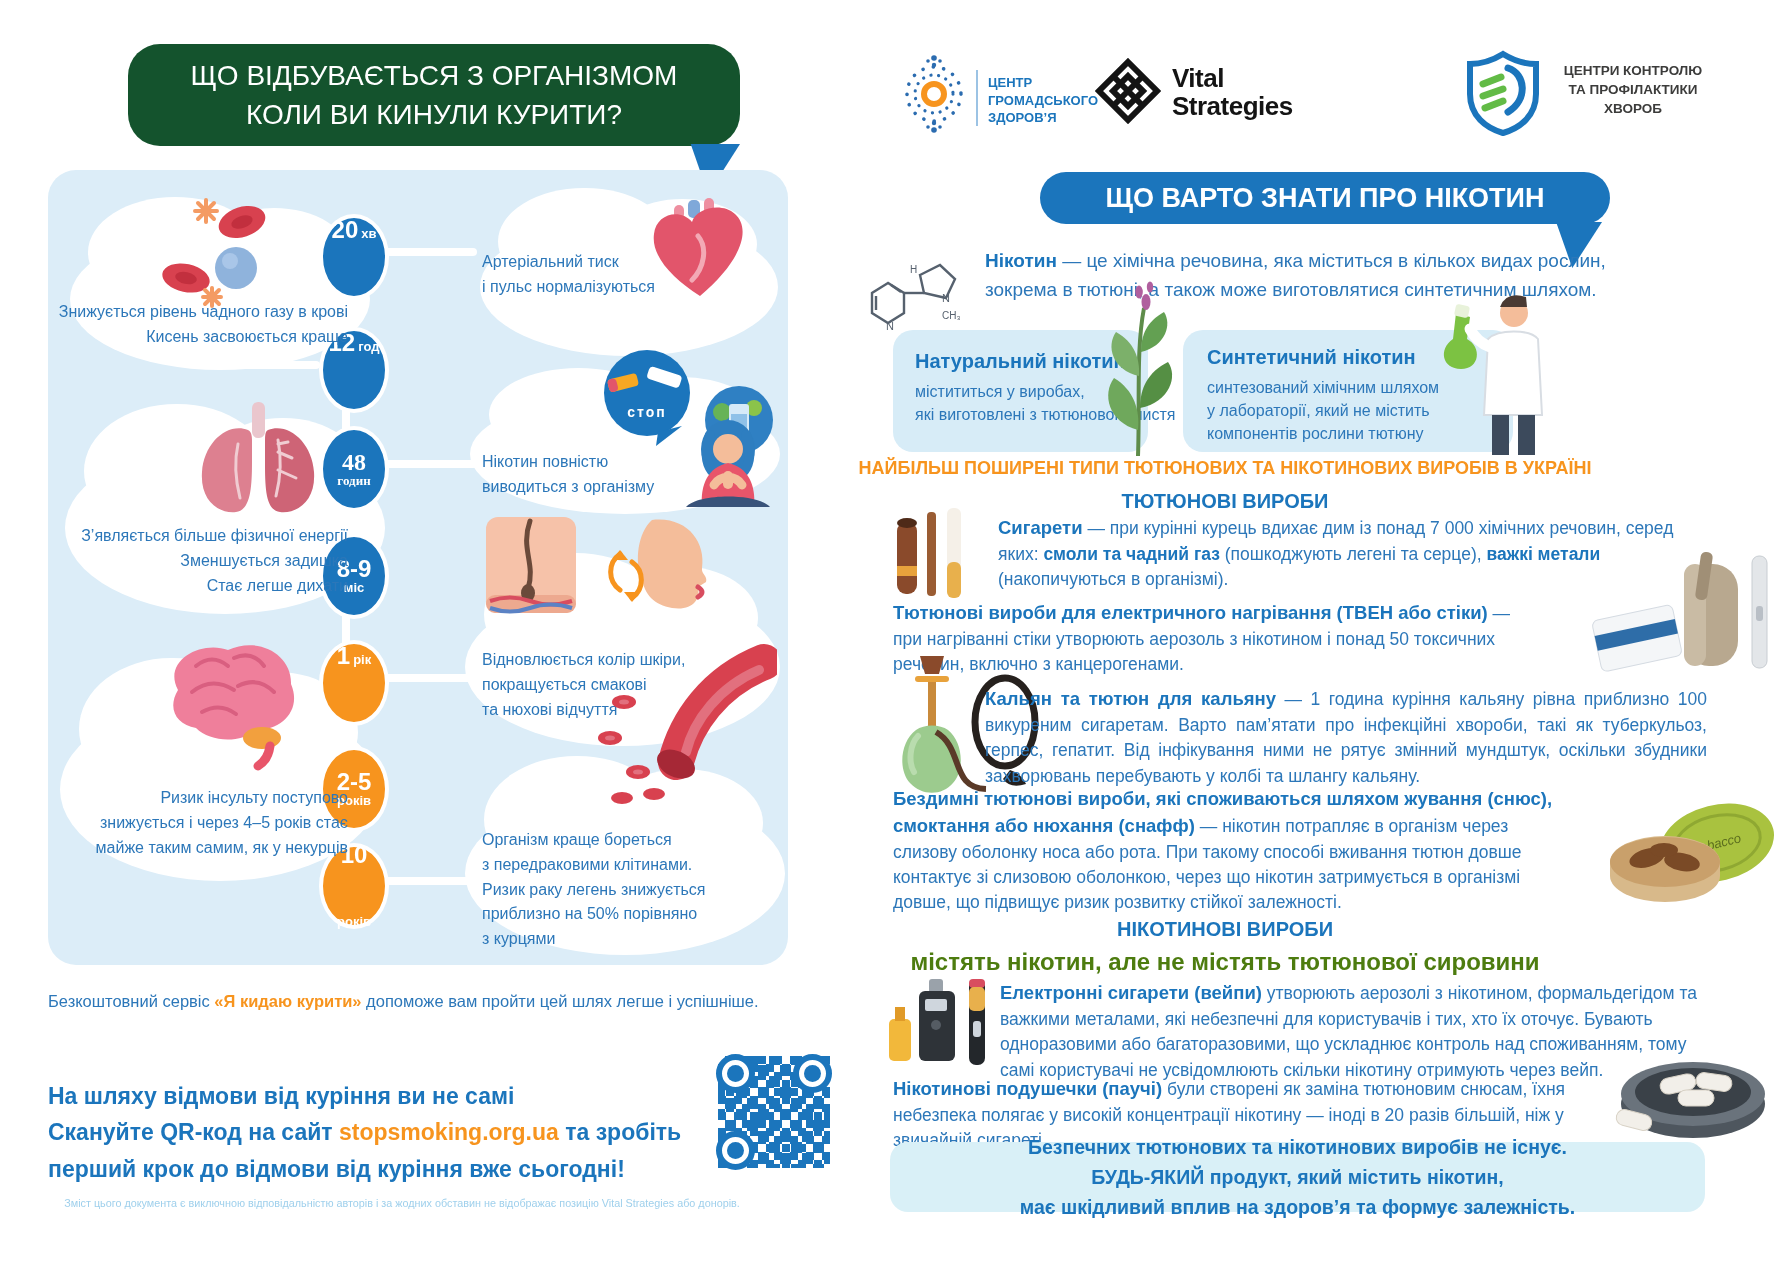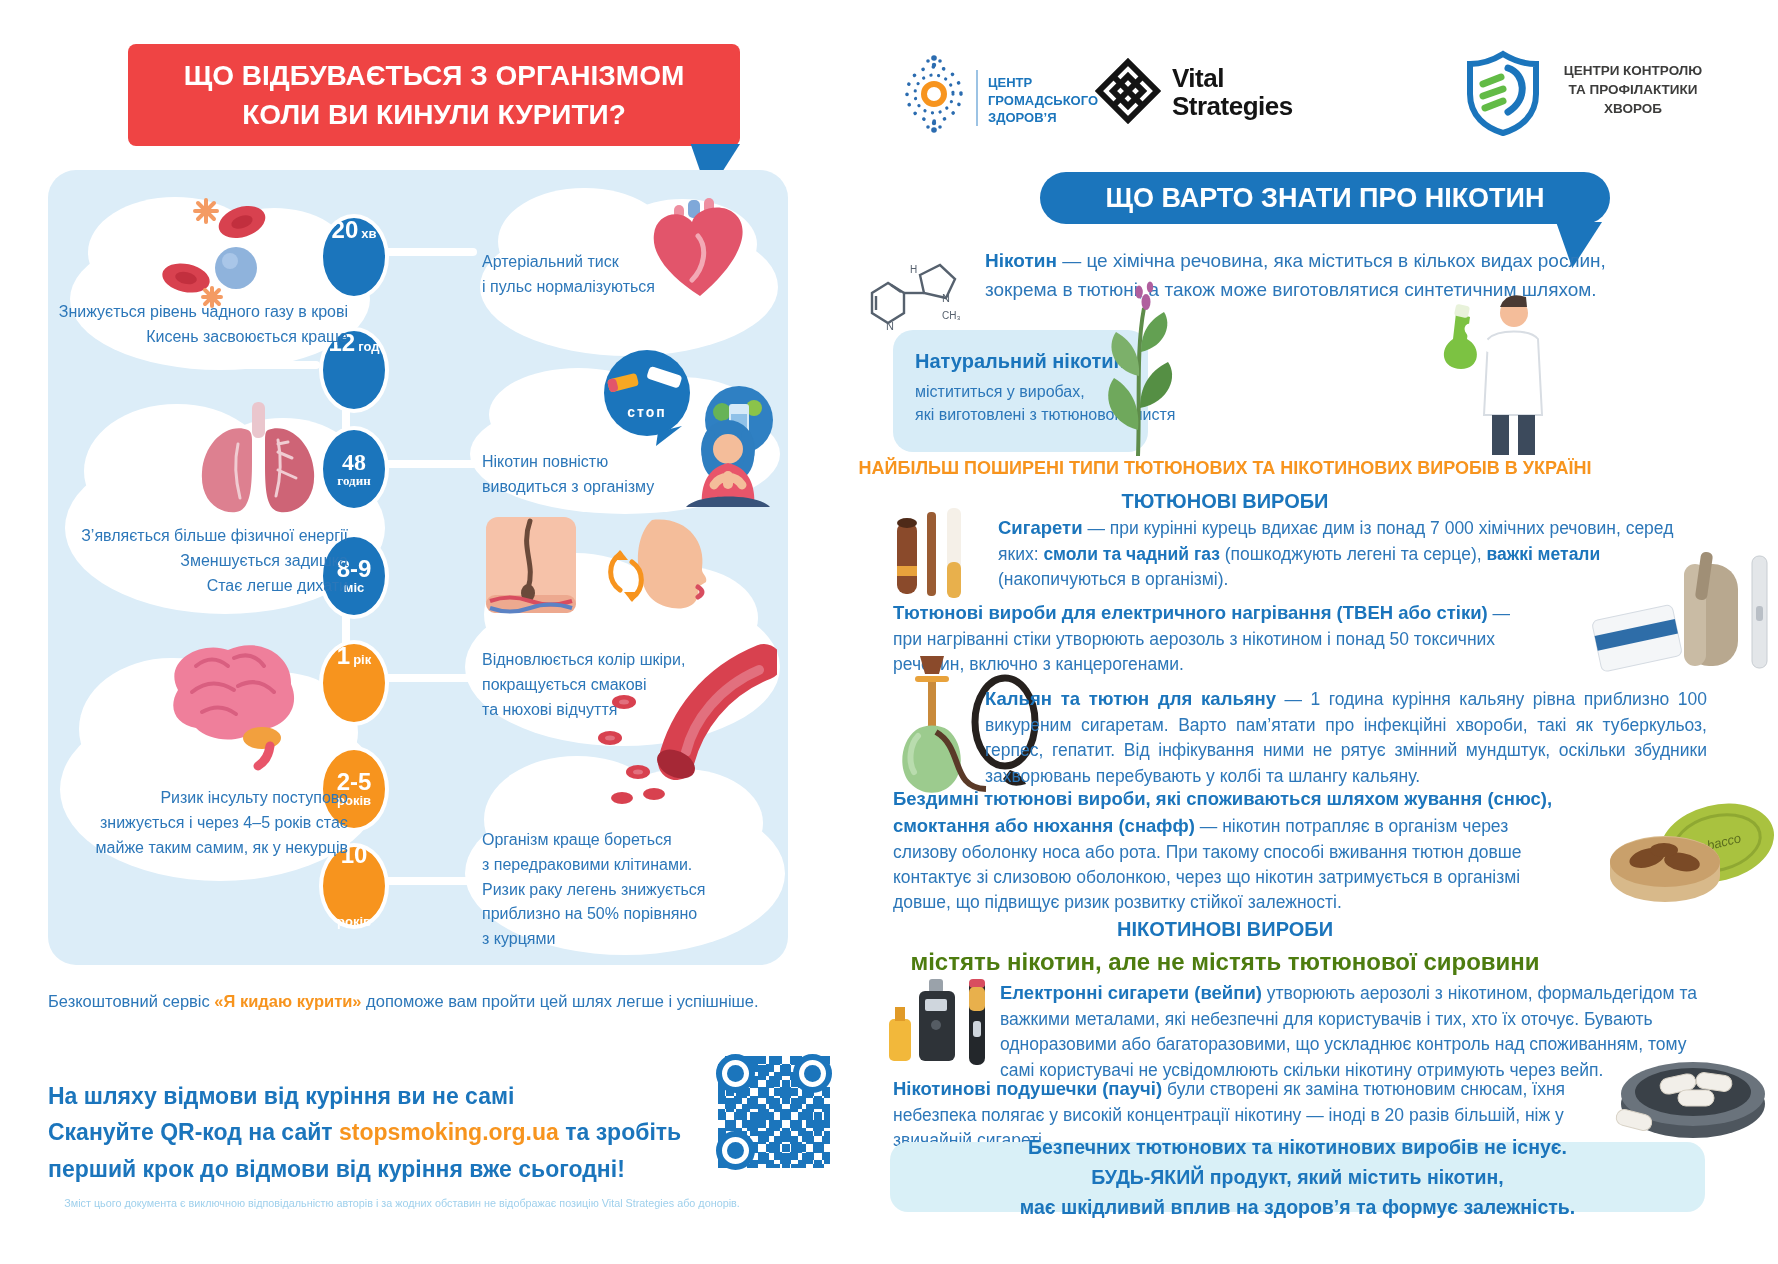--- a/index.html
+++ b/index.html
@@ -1,20 +1,20 @@
 <!DOCTYPE html>
 <html><head>
 <meta charset="utf-8">
 <style>
   html,body{margin:0;padding:0;background:#fff;}
   .poster{position:relative;width:1778px;height:1264px;background:#fff;overflow:hidden;
     font-family:"Liberation Sans","DejaVu Sans",sans-serif;}
   .abs{position:absolute;}
   
-  .h-bubble{background:#ef4444;border-radius:8px;color:#fff;font-weight:bold;font-size:28px;
+  .h-bubble{background:#14532d;border-radius:32px;color:#fff;font-weight:normal;font-size:28px;
     line-height:1.4;display:flex;flex-direction:column;align-items:center;justify-content:center;text-align:center;}
   .tail{background:#1B75BC;clip-path:polygon(15% 0,100% 0,45% 100%);}
   .panel{background:#DCEDF8;border-radius:28px;}
   .cloud{background:#fff;border-radius:50%;}
   .cloud:before,.cloud:after{content:"";position:absolute;background:#fff;border-radius:50%;}
   .cloud:before{width:58%;height:78%;left:6%;top:-22%;}
   .cloud:after{width:50%;height:66%;right:7%;top:-14%;}
   .tl-line{background:#fff;border-radius:5px;}
   .milestone{position:absolute;width:62px;height:78px;border-radius:50%;background:#1B75BC;
     border:4px solid #fff;color:#fff;font-weight:bold;display:flex;align-items:center;justify-content:center;box-sizing:content-box;}
@@ -370,20 +370,30 @@
     <path d="M50 150 C20 142 14 114 26 98 C46 110 52 130 50 150 Z" fill="#6FA85C"></path>
     <path d="M52 128 C82 122 90 96 80 82 C60 92 52 108 52 128 Z" fill="#558F44"></path>
     <path d="M51 96 C24 90 18 66 28 52 C46 62 52 78 51 96 Z" fill="#7CB06A"></path>
     <path d="M53 72 C78 66 84 44 76 32 C58 42 53 56 53 72 Z" fill="#63A052"></path>
     <g fill="#B05F9E">
         <ellipse cx="58" cy="22" rx="4.5" ry="8"></ellipse>
         <ellipse cx="51" cy="12" rx="3.8" ry="6.5"></ellipse>
         <ellipse cx="62" cy="7" rx="3.2" ry="5.5"></ellipse>
       </g>
   </svg>
+  <div class="abs infobox" style="left:1183px;top:330px;width:330px;height:122px;">
+    <div style="padding:16px 0 0 24px;">
+      <div class="box-title">Синтетичний нікотин</div>
+      <div class="box-body">
+        <div>синтезований хімічним шляхом</div>
+        <div>у лабораторії, який не містить</div>
+        <div>компонентів рослини тютюну</div>
+      </div>
+    </div>
+  </div>
   <svg class="abs" style="left:1428px;top:283px;" width="125" height="176" viewBox="0 0 125 176">
     <path d="M28 30 L42 34 L39 56 C54 64 52 86 33 86 C14 86 10 66 25 56 Z" fill="#7CC242"></path>
     <rect x="27" y="22" width="14" height="12" rx="3" fill="#E8F2DA" transform="rotate(12 34 28)"></rect>
     <circle cx="86" cy="30" r="14" fill="#F4BD9A"></circle>
     <path d="M72 24 Q78 8 98 14 L99 24 Z" fill="#4A3A33"></path>
     <path d="M60 56 C70 46 102 46 110 56 L114 132 L56 132 Z" fill="#FFFFFF" stroke="#D8DDE3" stroke-width="2"></path>
     <path d="M62 64 C52 60 46 54 42 46" stroke="#FFFFFF" stroke-width="11" fill="none" stroke-linecap="round"></path>
     <rect x="64" y="132" width="17" height="40" fill="#3C4A5C"></rect>
       <rect x="90" y="132" width="17" height="40" fill="#3C4A5C"></rect>
   </svg>

